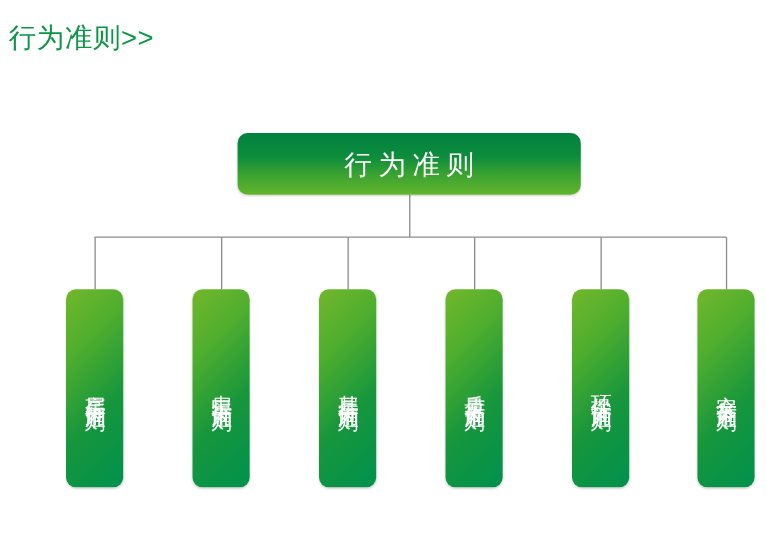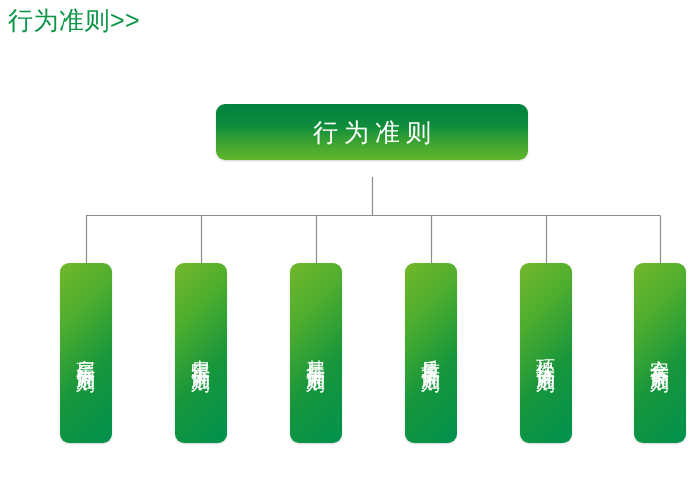--- a/index.html
+++ b/index.html
@@ -12,21 +12,21 @@
     height: 486px;
     font-family: "Liberation Sans", "DejaVu Sans", sans-serif;
     overflow: hidden;
     position: relative;
   }
 
   
   .page-header {
     position: absolute;
     left: 8px;
-    top: 2px;
+    top: 17px;
     width: 400px;
   }
   .header-line {
     color: #0b9547;
     font-size: 25px;
     line-height: 36px;
     letter-spacing: 0.5px;
     white-space: nowrap;
   }
   .header-line.cn {
@@ -52,21 +52,21 @@
     left: 0;
     top: 0;
     width: 697px;
     height: 486px;
   }
 
   
   .root-node {
     position: absolute;
     left: 216px;
-    top: 104px;
+    top: 121px;
     width: 312px;
     height: 56px;
     border-radius: 9px;
     background: linear-gradient(to bottom, #00813f 0%, #0d8c3c 38%, #3ba331 68%, #62b52c 100%);
     box-shadow: 0 1px 2px rgba(0,0,0,0.18);
     display: flex;
     align-items: center;
     justify-content: center;
   }
   .root-label {

